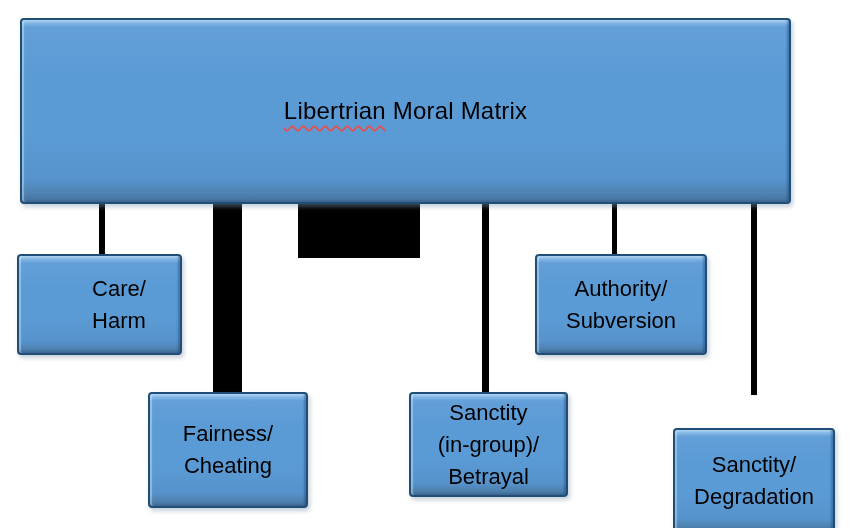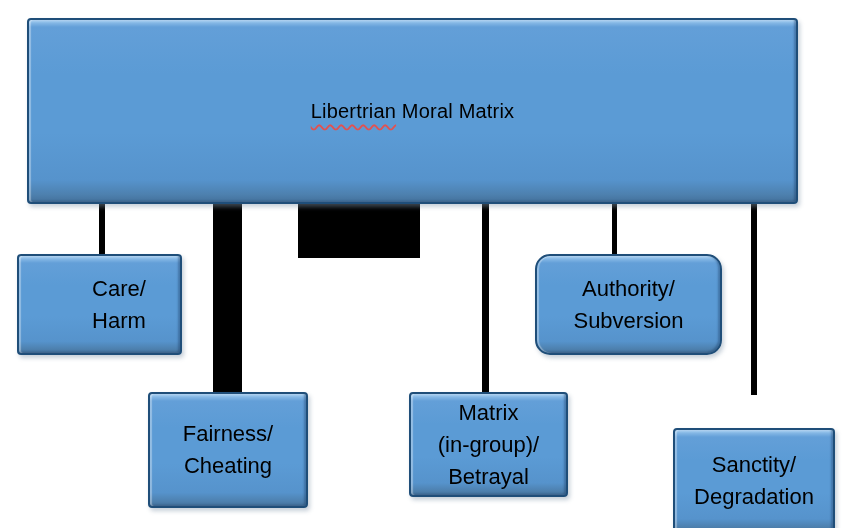--- a/index.html
+++ b/index.html
@@ -32,42 +32,42 @@
       2px 3px 4px rgba(130,150,170,0.45);
     display: flex;
     align-items: center;
     justify-content: center;
     text-align: center;
     color: #000000;
     z-index: 2;
   }
 
   .root-box {
-    left: 27px; top: 18px;
+    left: 20px; top: 18px;
     width: 771px; height: 186px;
-    font-size: 20px;
+    font-size: 24px;
     letter-spacing: 0.2px;
   }
   .root-box .misspelled {
     text-decoration-line: underline;
     text-decoration-style: wavy;
     text-decoration-color: #e05252;
     text-decoration-thickness: 2px;
     text-underline-offset: 6px;
   }
 
   .node {
     font-size: 22px;
     line-height: 32px;
   }
   .node .label { white-space: pre-line; }
 
   .node.care      { left: 17px;  top: 254px; width: 165px; height: 101px; padding-left: 39px; }
   .node.liberty   { left: 275px; top: 254px; width: 161px; height: 101px; }
-  .node.authority { left: 535px; top: 254px; width: 187px; height: 101px; border-radius: 15px; }
+  .node.authority { left: 535px; top: 254px; width: 172px; height: 101px; }
   .node.fairness  { left: 148px; top: 392px; width: 160px; height: 116px; }
   .node.loyalty   { left: 409px; top: 392px; width: 159px; height: 105px; }
   .node.sanctity  { left: 673px; top: 392px; width: 162px; height: 105px; margin-top: 36px; }
 
   
   .connector {
     position: absolute;
     background: #000000;
     z-index: 1;
   }
@@ -101,21 +101,21 @@
 Harm</span>
   </div>
 
   <div class="shape node fairness">
     <span class="label">Fairness/
 Cheating</span>
   </div>
 
 
   <div class="shape node loyalty">
-    <span class="label">Matrix
+    <span class="label">Sanctity
 (in-group)/
 Betrayal</span>
   </div>
 
   <div class="shape node authority">
     <span class="label">Authority/
 Subversion</span>
   </div>
 
   <div class="shape node sanctity">

